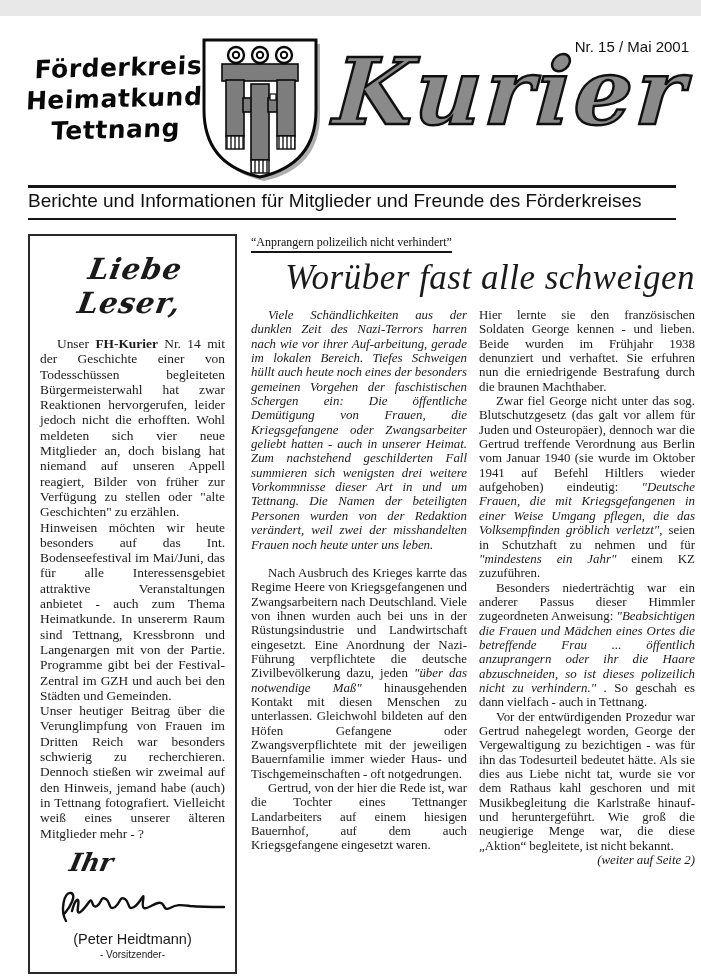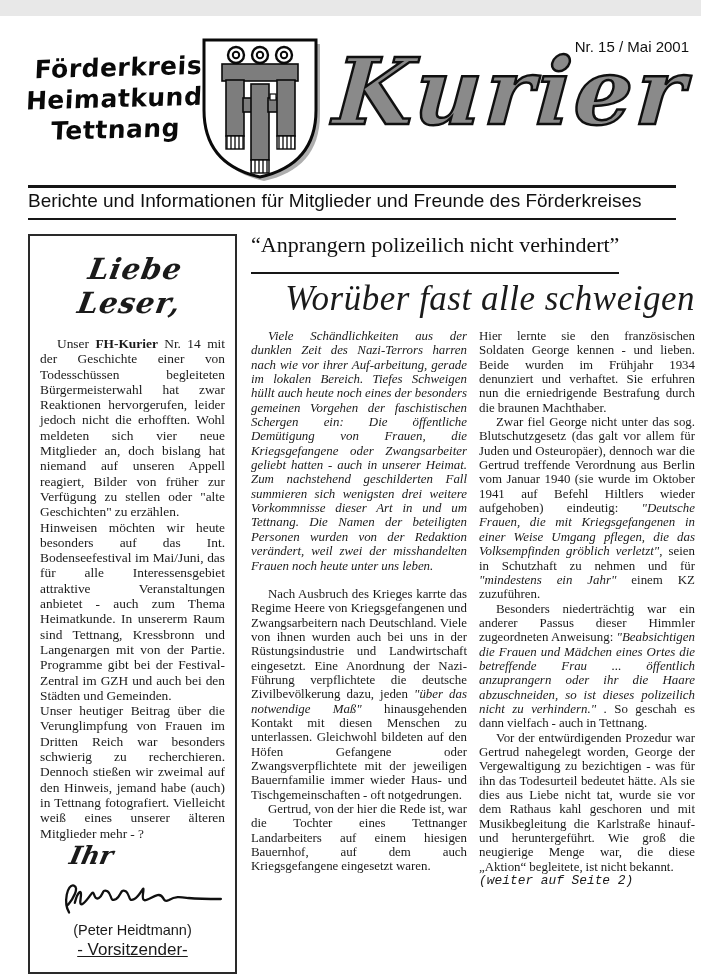--- a/index.html
+++ b/index.html
@@ -28,37 +28,37 @@
              border:2px solid #2a2a2a;box-sizing:border-box;padding:4px 10px 6px 10px;
              display:flex;flex-direction:column;overflow:hidden;background:#fff;}
   .script-title{font-family:"DejaVu Serif",serif;font-style:italic;font-weight:bold;
                 font-size:29px;text-align:center;margin:12px 0 16px 0;
                 transform:skewX(-10deg);letter-spacing:1px;}
   .editorial .para{font-size:13.4px;line-height:15.3px;}
   .closing{font-family:"DejaVu Serif",serif;font-style:italic;font-weight:bold;
            font-size:25px;margin:auto 0 0 30px;transform:skewX(-12deg);}
   .signature{margin:4px 0 0 18px;}
   .sig-name{font-family:"Liberation Sans",sans-serif;font-size:14.5px;text-align:center;margin-top:4px;}
-  .sig-role{font-family:"Liberation Sans",sans-serif;font-size:17px;text-align:center;margin:2px 0 6px 0;text-decoration:underline;}
+  .sig-role{font-family:"Liberation Sans",sans-serif;font-size:10px;text-align:center;margin:2px 0 6px 0;}
 
   
   .article{position:absolute;left:251px;top:216px;width:444px;}
-  .kicker{display:inline-block;font-size:22px;padding-bottom:14px;
+  .kicker{display:inline-block;font-size:12px;padding-bottom:1px;
           border-bottom:2px solid #161616;color:#101010;}
   .headline{font-style:italic;font-weight:normal;font-size:35px;line-height:40px;
             margin:5px 0 0 0;letter-spacing:.5px;white-space:nowrap;text-align:right;}
   .cols{display:flex;gap:12px;margin-top:10px;}
   .col{width:217px;height:666px;overflow:hidden;}
 
   
   .para{margin:0;text-align:justify;font-size:12.9px;line-height:14.35px;
         hyphens:auto;-webkit-hyphens:auto;word-spacing:-0.2px;}
   .para.ind{text-indent:17px;}
   .para.gap{margin-top:14px;}
-  .para.ar{font-style:italic;font-family:Liberation Mono, monospace;}
+  .para.ar{text-align:right;font-style:italic;}
   .it{font-style:italic;}
   .bd{font-weight:bold;}
 </style>
 </head>
 <body>
 
 <div class="page">
 
   <div class="issue">Nr. 15 / Mai 2001</div>
 
@@ -131,21 +131,21 @@
   <section class="article">
     <div class="kicker">“Anprangern polizeilich nicht verhindert”</div>
     <h1 class="headline">Worüber fast alle schweigen</h1>
     <div class="cols">
       <div class="col">
           <p class="para ind"><span class="it">Viele Schändlichkeiten aus der dunklen Zeit des Nazi-Terrors harren nach wie vor ihrer Auf-arbeitung, gerade im lokalen Bereich. Tiefes Schweigen hüllt auch heute noch eines der besonders gemeinen Vorgehen der faschistischen Schergen ein: Die öffentliche Demütigung von Frauen, die Kriegsgefangene oder Zwangsarbeiter geliebt hatten - auch in unserer Heimat. Zum nachstehend geschilderten Fall summieren sich wenigsten drei weitere Vorkommnisse dieser Art in und um Tettnang. Die Namen der beteiligten Personen wurden von der Redaktion verändert, weil zwei der misshandelten Frauen noch heute unter uns leben.</span></p>
           <p class="para ind gap"><span>Nach Ausbruch des Krieges karrte das Regime Heere von Kriegsgefangenen und Zwangsarbeitern nach Deutschland. Viele von ihnen wurden auch bei uns in der Rüstungsindustrie und Landwirtschaft eingesetzt. Eine Anordnung der Nazi-Führung verpflichtete die deutsche Zivilbevölkerung dazu, jeden </span><span class="it">"über das notwendige Maß"</span><span> hinausgehenden Kontakt mit diesen Menschen zu unterlassen. Gleichwohl bildeten auf den Höfen Gefangene oder Zwangsverpflichtete mit der jeweiligen Bauernfamilie immer wieder Haus- und Tischgemeinschaften - oft notgedrungen.</span></p>
           <p class="para ind"><span>Gertrud, von der hier die Rede ist, war die Tochter eines Tettnanger Landarbeiters auf einem hiesigen Bauernhof, auf dem auch Kriegsgefangene eingesetzt waren.</span></p>
         </div>
       <div class="col">
-          <p class="para"><span>Hier lernte sie den französischen Soldaten George kennen - und lieben. Beide wurden im Frühjahr 1934 denunziert und verhaftet. Sie erfuhren nun die erniedrigende Bestrafung durch die braunen Machthaber.</span></p>
+          <p class="para"><span>Hier lernte sie den französischen Soldaten George kennen - und lieben. Beide wurden im Frühjahr 1938 denunziert und verhaftet. Sie erfuhren nun die erniedrigende Bestrafung durch die braunen Machthaber.</span></p>
           <p class="para ind"><span>Zwar fiel George nicht unter das sog. Blutschutzgesetz (das galt vor allem für Juden und Osteuropäer), dennoch war die Gertrud treffende Verordnung aus Berlin vom Januar 1940 (sie wurde im Oktober 1941 auf Befehl Hiltlers wieder aufgehoben) eindeutig: </span><span class="it">"Deutsche Frauen, die mit Kriegsgefangenen in einer Weise Umgang pflegen, die das Volksempfinden gröblich verletzt"</span><span>, seien in Schutzhaft zu nehmen und für </span><span class="it">"mindestens ein Jahr"</span><span> einem KZ zuzuführen.</span></p>
           <p class="para ind"><span>Besonders niederträchtig war ein anderer Passus dieser Himmler zugeordneten Anweisung: </span><span class="it">"Beabsichtigen die Frauen und Mädchen eines Ortes die betreffende Frau ... öffentlich anzuprangern oder ihr die Haare abzuschneiden, so ist dieses polizeilich nicht zu verhindern."</span><span> . So geschah es dann vielfach - auch in Tettnang.</span></p>
           <p class="para ind"><span>Vor der entwürdigenden Prozedur war Gertrud nahegelegt worden, George der Vergewaltigung zu bezichtigen - was für ihn das Todesurteil bedeutet hätte. Als sie dies aus Liebe nicht tat, wurde sie vor dem Rathaus kahl geschoren und mit Musikbegleitung die Karlstraße hinauf- und heruntergeführt. Wie groß die neugierige Menge war, die diese „Aktion“ begleitete, ist nicht bekannt.</span></p>
           <p class="para ar"><span>(weiter auf Seite 2)</span></p>
         </div>
     </div>
   </section>
 
 </div>
 

